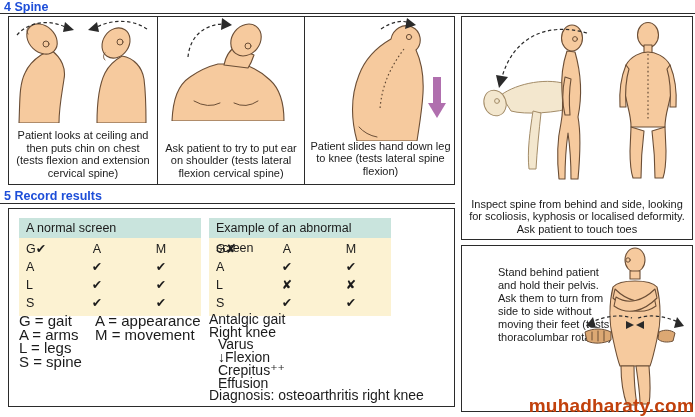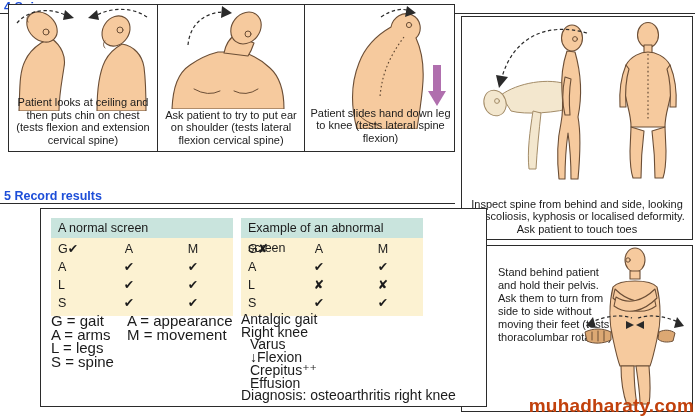--- a/index.html
+++ b/index.html
@@ -28,21 +28,21 @@
     font-size:11px;line-height:12.8px;text-align:center;
     padding:0 4px;color:#1b1b1b;
   }
   .caption-left{
     position:absolute;font-size:11px;line-height:13px;text-align:left;color:#1b1b1b;
   }
 
   
   .record-box{
     position:absolute;left:8px;top:208px;width:447px;height:199px;
-    border:1.3px solid #2b2b2b;box-sizing:border-box;background:#fff;margin-left:32px;
+    border:1.3px solid #2b2b2b;box-sizing:border-box;background:#fff;
   }
   .mini-table{position:absolute;width:182px;}
   .mini-table .thead{
     background:#c9e4dd;height:20px;line-height:20px;
     padding-left:7px;font-size:12.5px;color:#1b1b1b;
   }
   .mini-table .tbody{background:#fcf2d2;padding:2px 0 4px 0;}
   .trow{display:grid;grid-template-columns:46px 64px 64px;height:18px;line-height:18px;font-size:12.5px;}
   .trow .lbl{padding-left:7px;}
   .trow .mark{text-align:center;font-weight:bold;font-size:12.5px;}
@@ -65,21 +65,21 @@
   .dots{fill:none;stroke:#5a432f;stroke-width:1.1;stroke-dasharray:1.6,2.6;}
   .ah{fill:#2a2a2a;stroke:none;}
   .hand{fill:#dca873;stroke:#6b4e36;stroke-width:1;}
 </style>
 </head>
 <body>
 
 <div class="abs sec-head" style="left:4px;top:0px;">4 Spine</div>
 <div class="abs rule" style="left:0;top:13px;width:695px;"></div>
 
-<div class="panel" style="left:8px;top:4px;width:447px;height:148px;">
+<div class="panel" style="left:8px;top:16px;width:447px;height:169px;">
   <div class="panel-row">
 
     <div class="panel-cell" style="flex:0 0 148px;">
       <svg width="146" height="106" viewBox="0 0 146 106">
 
         <path class="skin" d="M10,106 C11,84 10,68 16,56 C20,47 26,42 32,38 L42,33 C53,41 57,52 55,62 C53,76 50,90 50,106 Z"></path>
         <ellipse class="skin" cx="33" cy="22" rx="13" ry="17" transform="rotate(-46 33 22)"></ellipse>
         <path class="skin-line" d="M21,9 C18,11 17,14 19,17"></path>
         <circle class="skin-line" cx="37" cy="27" r="3"></circle>
 

